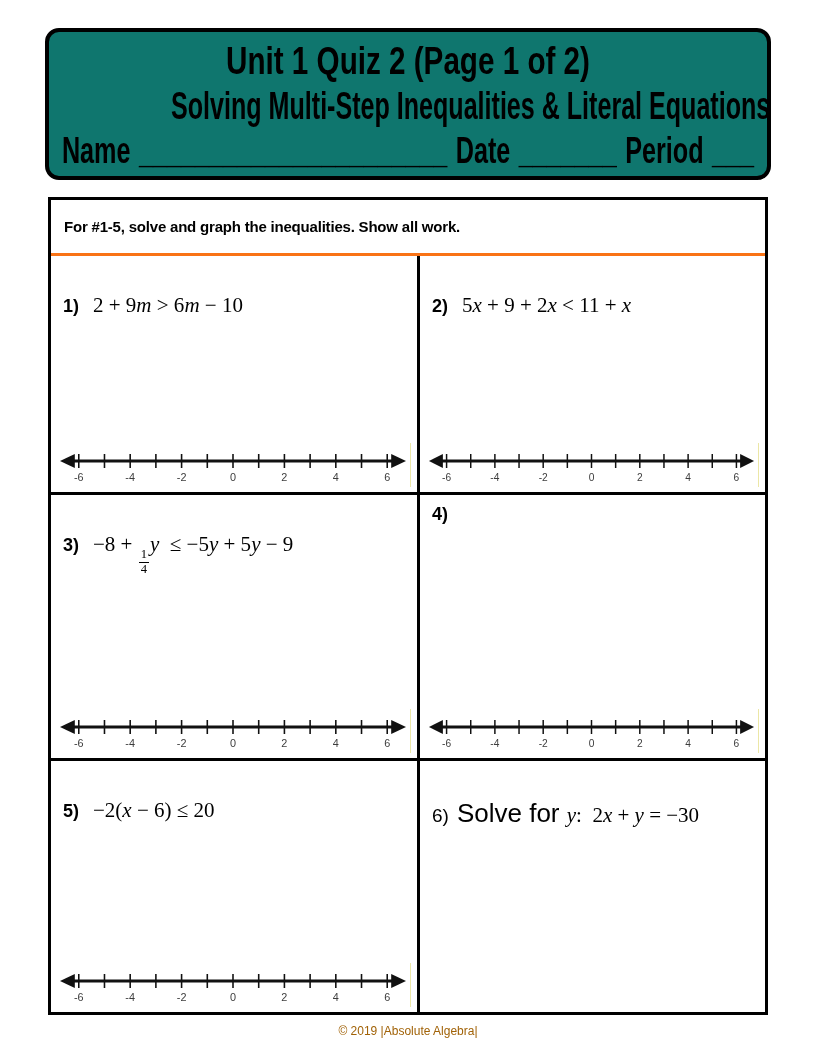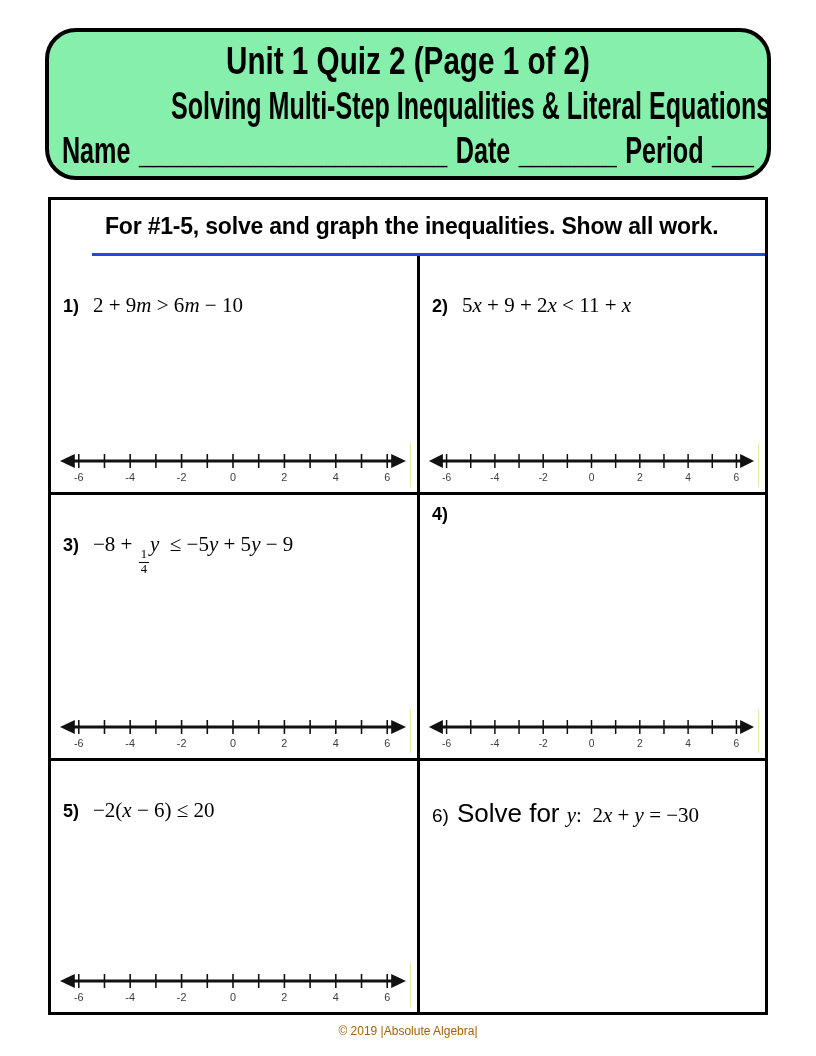--- a/index.html
+++ b/index.html
@@ -1,31 +1,31 @@
 <!DOCTYPE html>
 <html><head>
 <meta charset="utf-8">
 <style>
   html,body{margin:0;padding:0;background:#fff;}
   body{width:816px;height:1056px;position:relative;font-family:"Liberation Sans",sans-serif;color:#000;overflow:hidden;}
 
   
-  .header-box{position:absolute;left:45px;top:28px;width:726px;height:152px;background:#86efac;
-    border:4px solid #000;border-radius:31px;box-sizing:border-box;padding-top:7px;overflow:hidden;}
+  .header-box{position:absolute;left:45px;top:28px;width:726px;height:152px;background:#0f766e;
+    border:4px solid #000;border-radius:14px;box-sizing:border-box;padding-top:7px;overflow:hidden;}
   .hline{font-weight:bold;white-space:nowrap;text-align:center;}
   .hline1{font-size:38px;line-height:45px;transform:scaleX(0.78);transform-origin:50% 50%;}
   .hline2{font-size:38px;line-height:45px;transform:scaleX(0.66);transform-origin:50% 50%;}
   .hline3{font-size:36px;line-height:44px;transform:scaleX(0.70);transform-origin:50% 50%;
     display:flex;justify-content:center;align-items:baseline;gap:12px;}
 
   
   .quiz-table{position:absolute;left:48px;top:197px;width:720px;height:818px;box-sizing:border-box;
     border:3px solid #000;display:grid;grid-template-columns:369px 1fr;grid-template-rows:56px 239px 266px 1fr;}
-  .instruction{grid-column:1/3;border-bottom:3px solid #1d4ed8;box-sizing:border-box;display:flex;align-items:center;
-    padding-left:13px;font-weight:bold;font-size:23px;letter-spacing:-0.2px;white-space:nowrap;margin-left:41px;}
+  .instruction{grid-column:1/3;border-bottom:3px solid #f97316;box-sizing:border-box;display:flex;align-items:center;
+    padding-left:13px;font-weight:bold;font-size:15px;letter-spacing:-0.2px;white-space:nowrap;}
   .cell{position:relative;box-sizing:border-box;padding:9px 8px 0 12px;}
   .cell.left{border-right:3px solid #000;}
   .cell.rb{border-bottom:3px solid #000;}
 
   .prob{display:flex;align-items:baseline;gap:14px;}
   .prob.tight{gap:8px;}
   .plabel{font-weight:bold;font-size:18px;}
   .plabel.regular{font-weight:normal;font-size:19px;}
   .expr{font-family:"Liberation Serif",serif;font-size:21px;white-space:pre;margin-top:28px;}
   .expr .mv{font-style:italic;}

